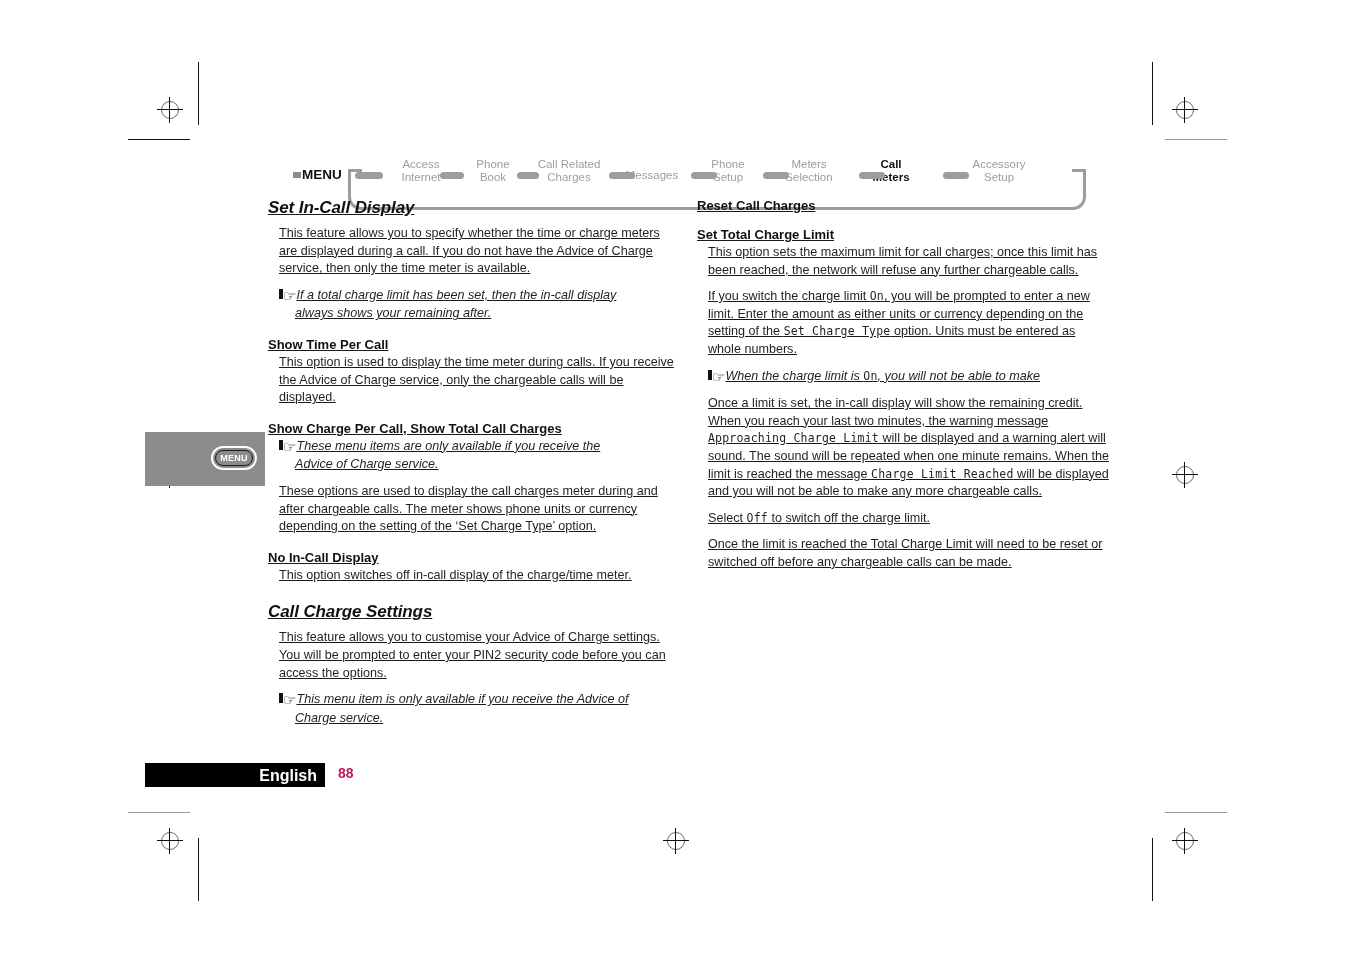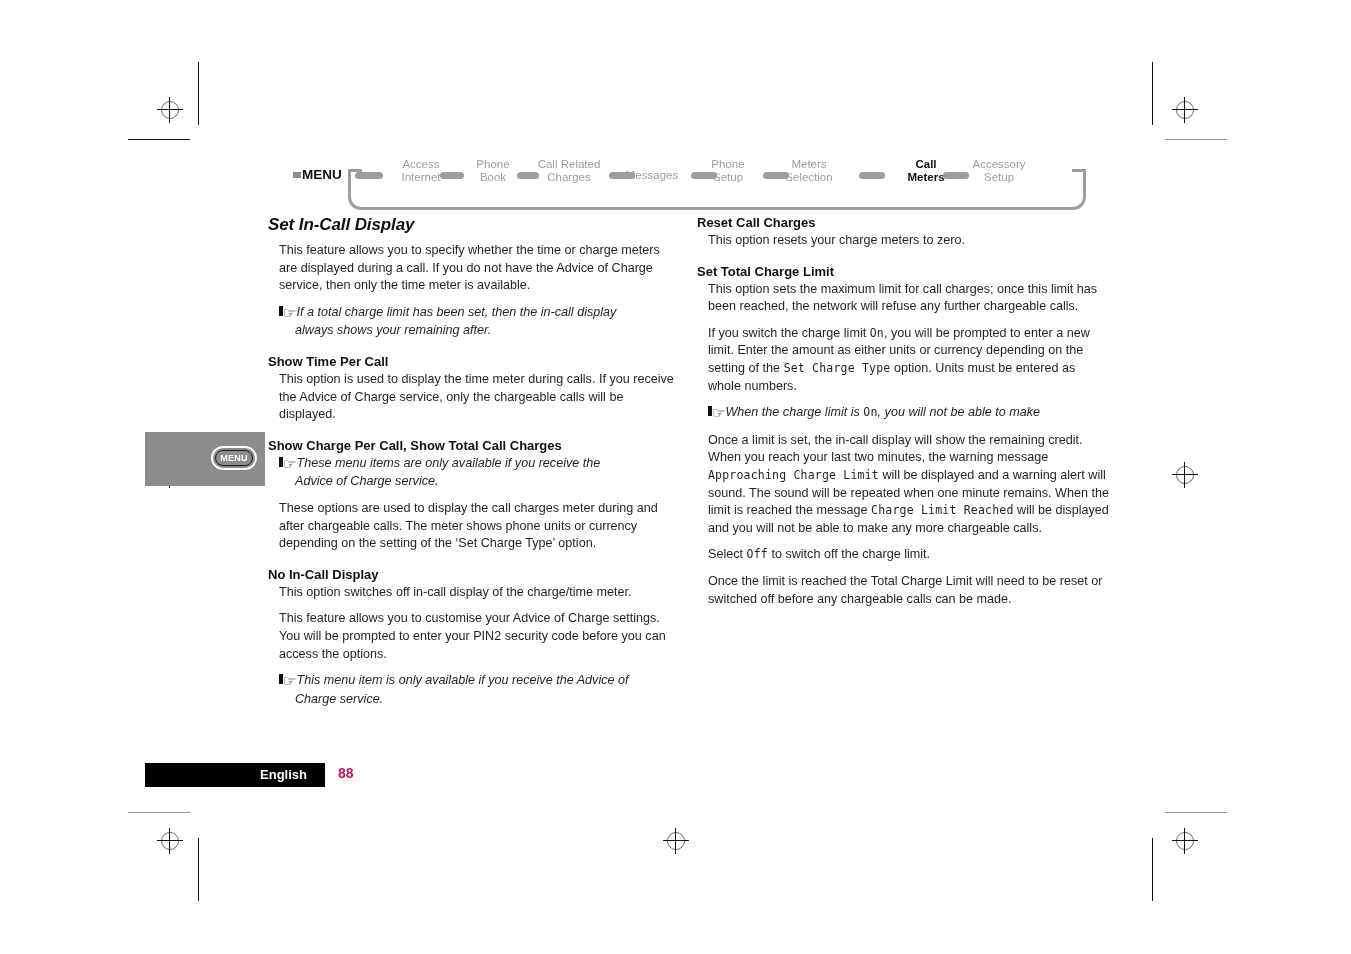--- a/index.html
+++ b/index.html
@@ -76,21 +76,21 @@
     position:absolute;top:0;text-align:center;line-height:12.5px;
     font-size:11.5px;color:#9d9d9d;
     font-family:"Liberation Sans", sans-serif;
   }
   .nav-item.active{color:#111;font-weight:bold;}
   .nav-arrow{
     position:absolute;top:14px;height:7px;background:#9d9d9d;border-radius:4px;
   }
 
   
-  .col{position:absolute;top:215px;width:412px;}
+  .col{position:absolute;top:198px;width:412px;text-decoration:underline;}
   .col-left{left:268px;}
   .col-right{left:697px;}
 
   h1.sec{
     margin:0 0 7px 0;
     font-size:17px;font-weight:bold;font-style:italic;
     letter-spacing:-0.1px;
     color:#111;
     font-family:"Liberation Sans", sans-serif;
   }
@@ -142,22 +142,22 @@
     font-style:normal;
     color:#231f20;
   }
 
   
   .footer-bar{
     position:absolute;left:145px;top:763px;width:180px;height:24px;
     background:#000000;
   }
   .footer-bar span{
-    position:absolute;right:18px;top:4px;
-    color:#ffffff;font-size:13px;font-weight:bold;
+    position:absolute;right:8px;top:4px;
+    color:#ffffff;font-size:16px;font-weight:bold;
     font-family:"Liberation Sans", sans-serif;
   }
   .page-no{
     position:absolute;left:338px;top:765px;
     font-size:14px;font-weight:bold;color:#be185d;
     font-family:"Liberation Sans", sans-serif;
   }
 </style>
 </head>
 <body>
@@ -251,21 +251,21 @@
         <div>Setup</div>
       </div>
       <div class="nav-arrow" style="left:398px;width:26px;"></div>
 
       <div class="nav-item" style="left:478px;width:76px;">
         <div>Meters</div>
         <div>Selection</div>
       </div>
       <div class="nav-arrow" style="left:470px;width:26px;"></div>
 
-      <div class="nav-item active" style="left:605px;width:56px;">
+      <div class="nav-item active" style="left:570px;width:56px;">
         <div>Call</div>
         <div>Meters</div>
       </div>
       <div class="nav-arrow" style="left:566px;width:26px;"></div>
 
       <div class="nav-item" style="left:668px;width:76px;">
         <div>Accessory</div>
         <div>Setup</div>
       </div>
       <div class="nav-arrow" style="left:650px;width:26px;"></div>
@@ -292,34 +292,34 @@
     <p class="note">
       <span class="hand"><span class="bar"></span><span class="glyph">☞</span></span><span class="ntext">These menu items are only available if you receive the</span>
       <span class="cont">Advice of Charge service.</span>
     </p>
 
     <p class="body">These options are used to display the call charges meter during and after chargeable calls. The meter shows phone units or currency depending on the setting of the ‘Set Charge Type’ option.</p>
 
     <h2 class="sub">No In-Call Display</h2>
     <p class="body">This option switches off in-call display of the charge/time meter.</p>
 
+    <h1 class="sec" style="margin-top:18px;">Call Charge Settings</h1>
 
     <p class="body">This feature allows you to customise your Advice of Charge settings. You will be prompted to enter your PIN2 security code before you can access the options.</p>
 
     <p class="note">
       <span class="hand"><span class="bar"></span><span class="glyph">☞</span></span><span class="ntext">This menu item is only available if you receive the Advice of</span>
       <span class="cont">Charge service.</span>
     </p>
 
   </div>
 
   <div class="col col-right">
 
     <h2 class="sub" style="margin-top:0;">Reset Call Charges</h2>
-    <p class="body">This option resets your charge meters to zero.</p>
 
     <h2 class="sub">Set Total Charge Limit</h2>
     <p class="body">This option sets the maximum limit for call charges; once this limit has been reached, the network will refuse any further chargeable calls.</p>
 
     <p class="body">
       <span>If you switch the charge limit </span><code class="lcd">On</code><span>, you will be prompted to enter a new limit. Enter the amount as either units or currency depending on the setting of the </span><code class="lcd">Set Charge Type</code><span> option. Units must be entered as whole numbers.</span>
     </p>
 
     <p class="note">
       <span class="hand"><span class="bar"></span><span class="glyph">☞</span></span><span>When the charge limit is </span><code class="lcd">On</code><span>, you will not be able to make</span>

